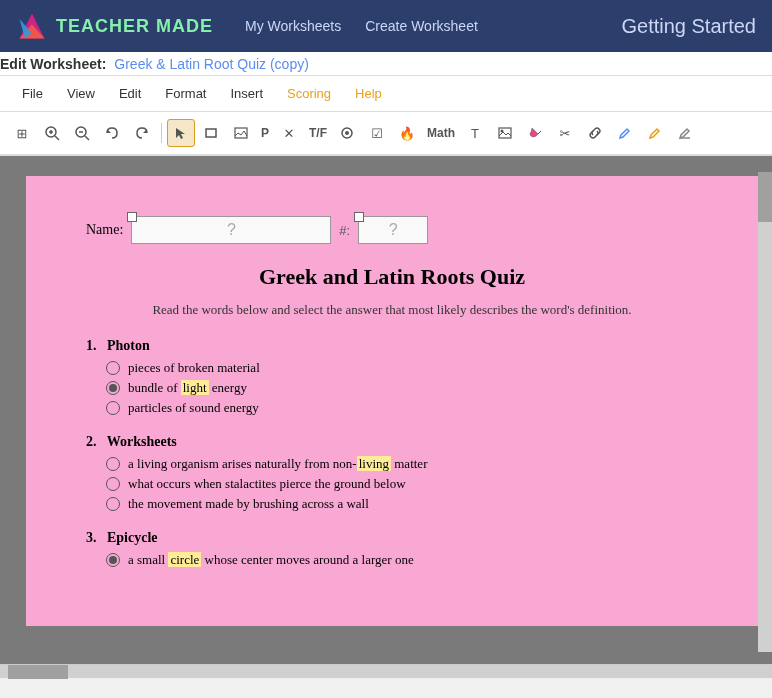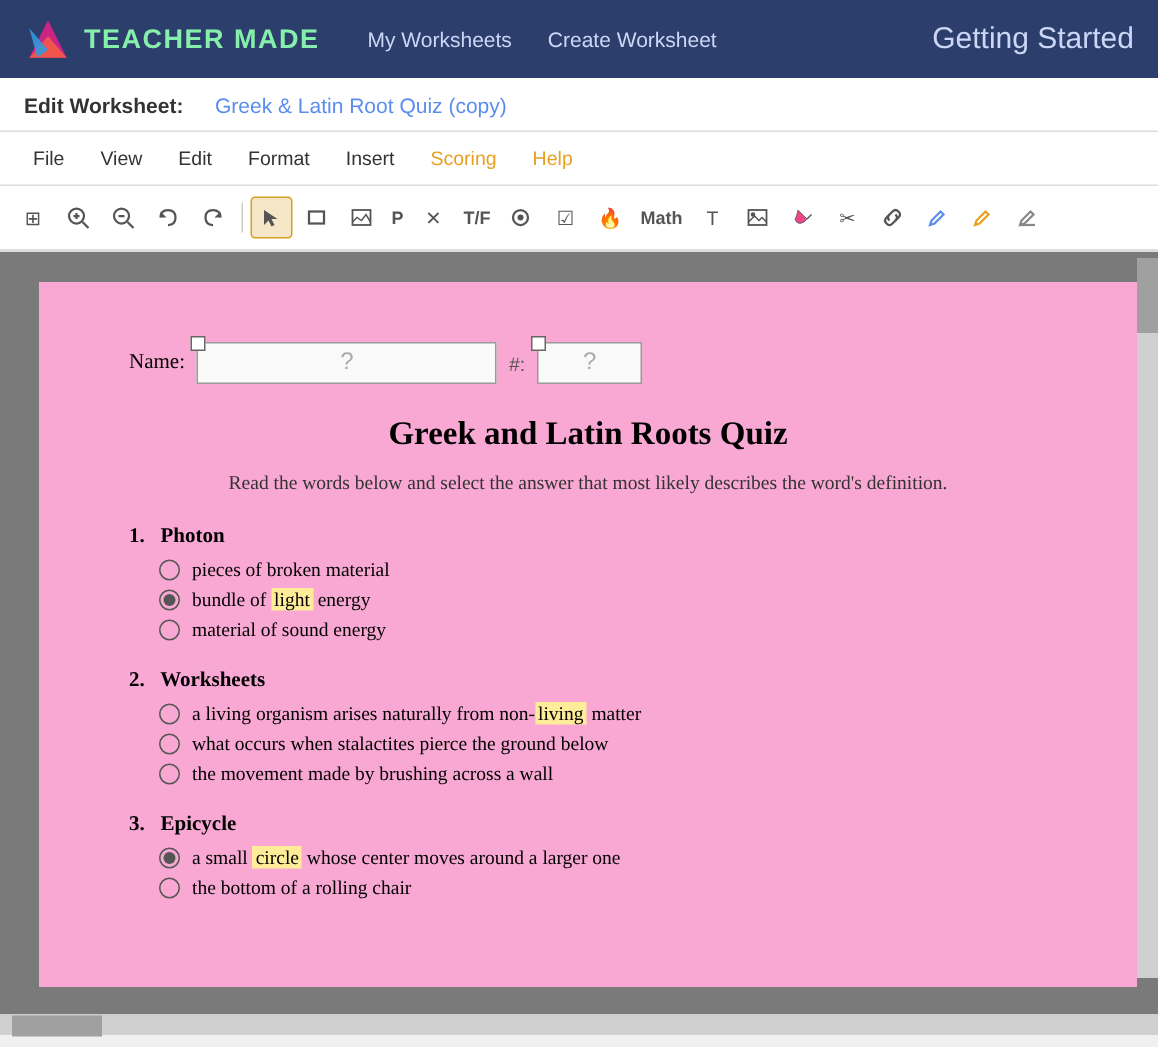--- a/index.html
+++ b/index.html
@@ -40,26 +40,26 @@
     .nav-spacer { flex: 1; }
     .getting-started {
       color: #ccd6f6;
       font-size: 20px;
       cursor: pointer;
     }
 
     
     .edit-bar {
       background: white;
-      height: 36px;
-      display: flex;
-      align-items: center;
-      padding: 0 16px;
+      height: 24px;
+      display: flex;
+      align-items: center;
+      padding: 0 0;
       border-bottom: 1px solid #ddd;
-      gap: 21px;
+      gap: 8px;
     }
     .edit-label {
       font-size: 14px;
       color: #333;
       font-weight: bold;
     }
     .worksheet-title {
       font-size: 14px;
       color: #5b8dee;
     }
@@ -416,21 +416,21 @@
             <span>pieces of broken material</span>
           </div>
           <div class="option-row">
             <div class="radio-outer">
               <div class="radio-inner"></div>
             </div>
             <span>bundle of <span class="highlight-word">light</span> energy</span>
           </div>
           <div class="option-row">
             <div class="radio-outer"></div>
-            <span>material of sound energy</span>
+            <span>particles of sound energy</span>
           </div>
         </div>
       </div>
 
       <div class="question-block">
         <div class="question-num-word">
           <span>2.</span>
           &nbsp;
           <span>Worksheets</span>
         </div>
@@ -456,24 +456,20 @@
           &nbsp;
           <span>Epicycle</span>
         </div>
         <div class="options">
           <div class="option-row">
             <div class="radio-outer">
               <div class="radio-inner"></div>
             </div>
             <span>a small <span class="highlight-word">circle</span> whose center moves around a larger one</span>
           </div>
-          <div class="option-row">
-            <div class="radio-outer"></div>
-            <span>the bottom of a rolling chair</span>
-          </div>
         </div>
       </div>
 
     </div>
   </div>
 
   <div style="position:fixed; right:0; top:172px; width:14px; height:480px; background:#d0d0d0;">
     <div style="width:14px; height:50px; background:#a0a0a0; position:absolute; top:0;"></div>
   </div>
 </div>

